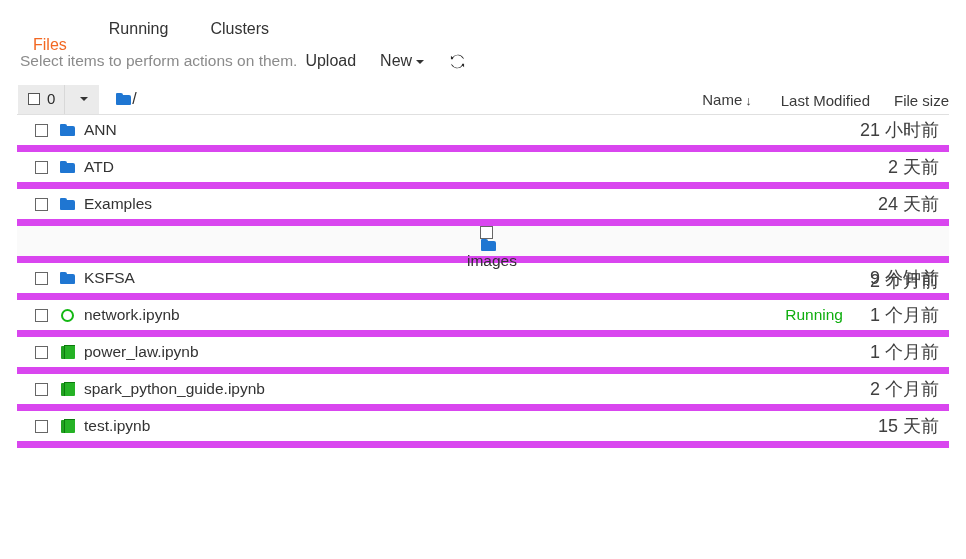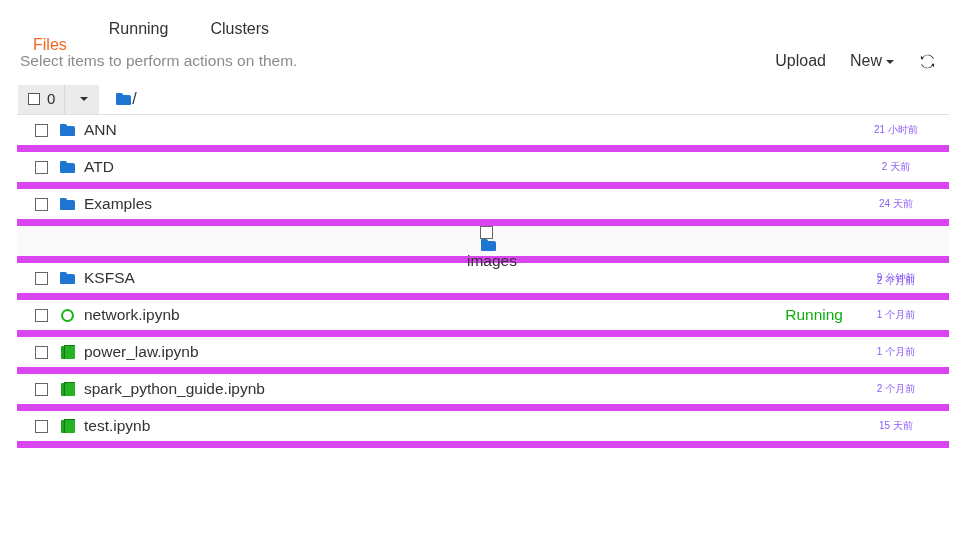--- a/index.html
+++ b/index.html
@@ -26,21 +26,21 @@
     text-decoration: none;
     cursor: pointer;
     line-height: 20px;
   }
   .tab.active { color: #f26822; margin-top: 32px; }
 
   
   .actionrow {
     display: flex;
     align-items: center;
-    justify-content: space-between;
+    justify-content: flex-start;
     padding: 0 27px 0 20px;
     height: 34px;
   }
   .hint {
     font-size: 15.5px;
     color: #8b8b8b;
     line-height: 20px;
   }
   .actions {
     display: flex;
@@ -235,24 +235,24 @@
     display: flex;
     align-items: center;
     gap: 10px;
   }
   .run-badge {
     color: #0fae0f;
     font-size: 15.5px;
     line-height: 20px;
   }
   .row-time {
-    font-size: 10px;
-    color: #8b5cf6;
+    font-size: 18px;
+    color: #404040;
     min-width: 86px;
-    text-align: center;
+    text-align: right;
     line-height: 20px;
   }
   .row-size {
     font-size: 15.5px;
     color: #333333;
     min-width: 0px;
     text-align: right;
   }
 </style>
 </head>
@@ -287,20 +287,25 @@
     <div class="sel-caret-box">
       <span class="caret"></span>
     </div>
   </div>
 
   <div class="breadcrumb">
     <span class="folder-ico"></span>
     <span class="slash">/</span>
   </div>
 
+  <div class="header-cols">
+    <span class="hcol name"><span>Name</span><span class="sort-arrow">↓</span></span>
+    <span class="hcol modified">Last Modified</span>
+    <span class="hcol size">File size</span>
+  </div>
 </div>
 
 <div class="list">
     <div class="row">
       <span class="row-cb"></span>
       <span class="row-icon-wrap">
         <span class="folder-ico"></span>
       </span>
       <span class="row-name">ANN</span>
       <span class="row-right">

